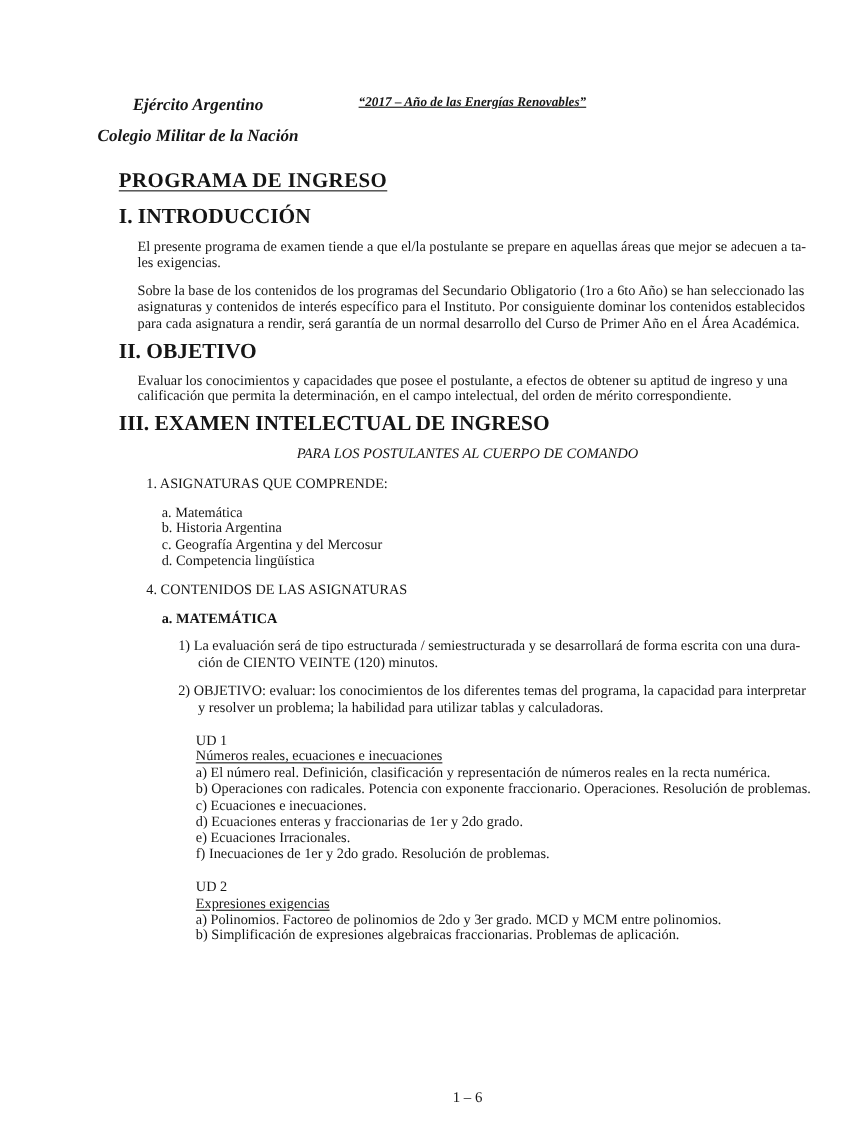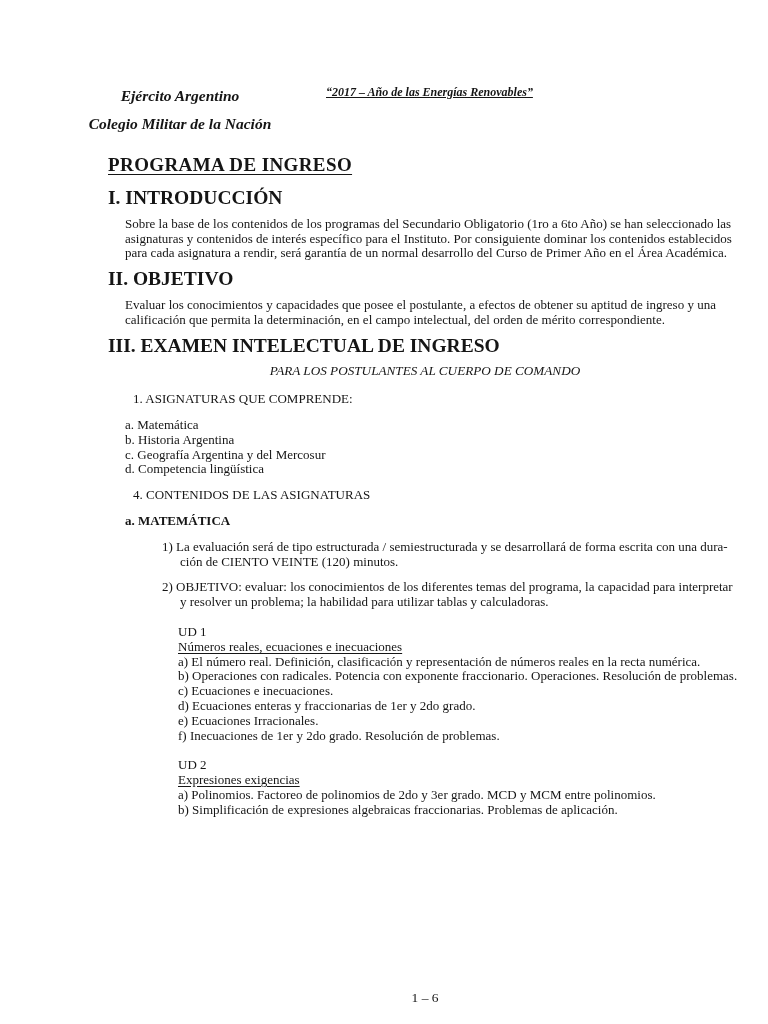--- a/index.html
+++ b/index.html
@@ -67,21 +67,21 @@
     margin: 0 0 11px 17px;
     white-space: pre-line;
   }
   .subtitle {
     text-align: center;
     font-style: italic;
     margin: 0 0 13px 0;
     font-size: 13.2px;
   }
   .level-num { margin-left: 25px; }   
-  .level-sub { margin-left: 17px; }   
+  .level-sub { margin-left: 39px; }   
   .level-point { margin-left: 54px; } 
   .level-ud { margin-left: 70px; }    
   .hang {
     padding-left: 18px;
     text-indent: -18px;
     white-space: pre-line;
   }
   .lines { white-space: pre-line; }
   .bold { font-weight: bold; }
   .underline-topic { text-decoration: underline; text-underline-offset: 2px; }
@@ -108,20 +108,22 @@
     </div>
     <div class="letterhead-right">“2017 – Año de las Energías Renovables”</div>
   </header>
 
   <h1 class="doc-title">PROGRAMA DE INGRESO</h1>
 
   <main class="content">
 
     <section>
       <h2 class="heading">I. INTRODUCCIÓN</h2>
+      <p class="para">El presente programa de examen tiende a que el/la postulante se prepare en aquellas áreas que mejor se adecuen a ta-
+les exigencias.</p>
       <p class="para">Sobre la base de los contenidos de los programas del Secundario Obligatorio (1ro a 6to Año) se han seleccionado las
 asignaturas y contenidos de interés específico para el Instituto. Por consiguiente dominar los contenidos establecidos
 para cada asignatura a rendir, será garantía de un normal desarrollo del Curso de Primer Año en el Área Académica.</p>
     </section>
 
     <section>
       <h2 class="heading">II. OBJETIVO</h2>
       <p class="para">Evaluar los conocimientos y capacidades que posee el postulante, a efectos de obtener su aptitud de ingreso y una
 calificación que permita la determinación, en el campo intelectual, del orden de mérito correspondiente.</p>
     </section>

